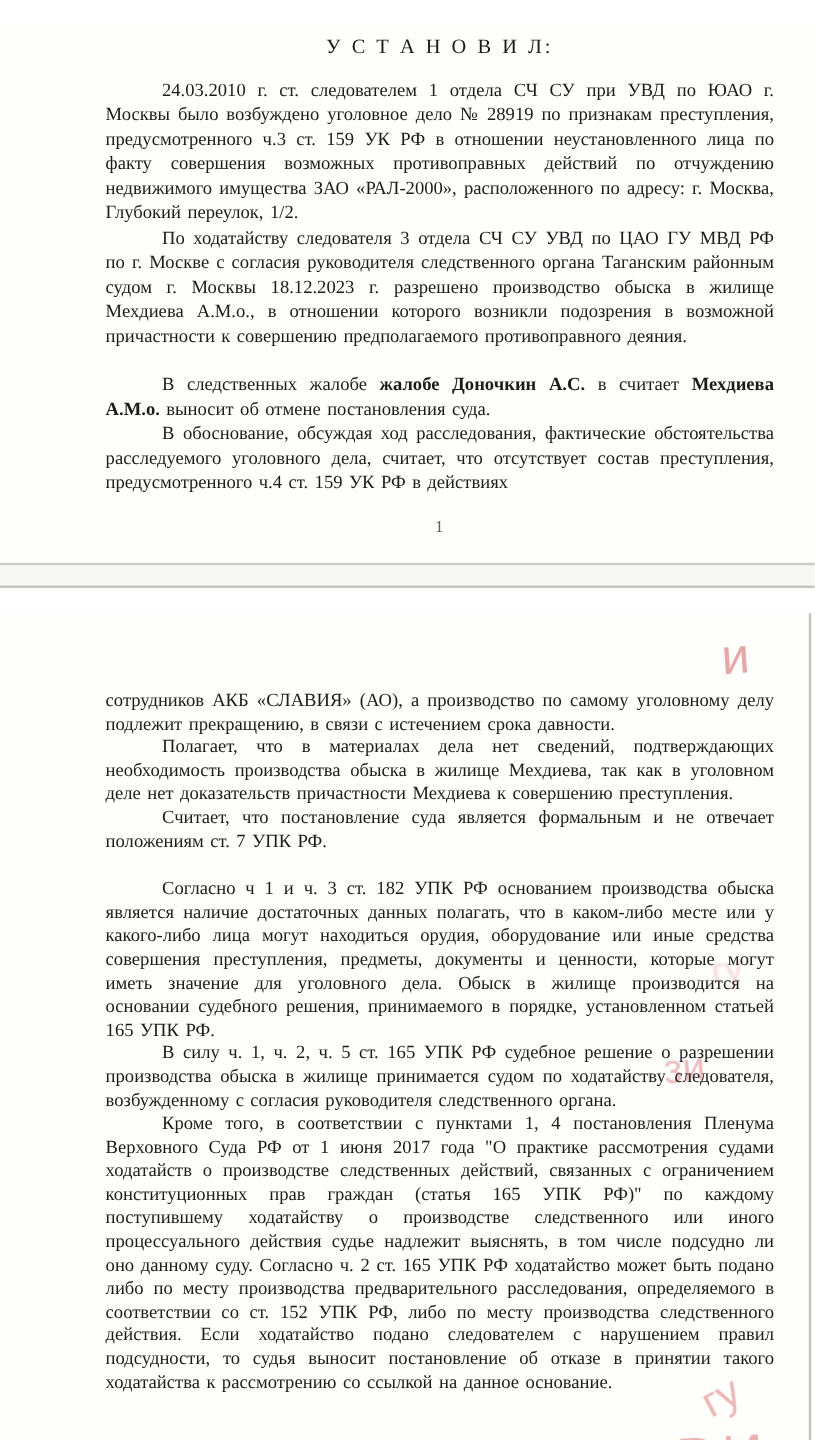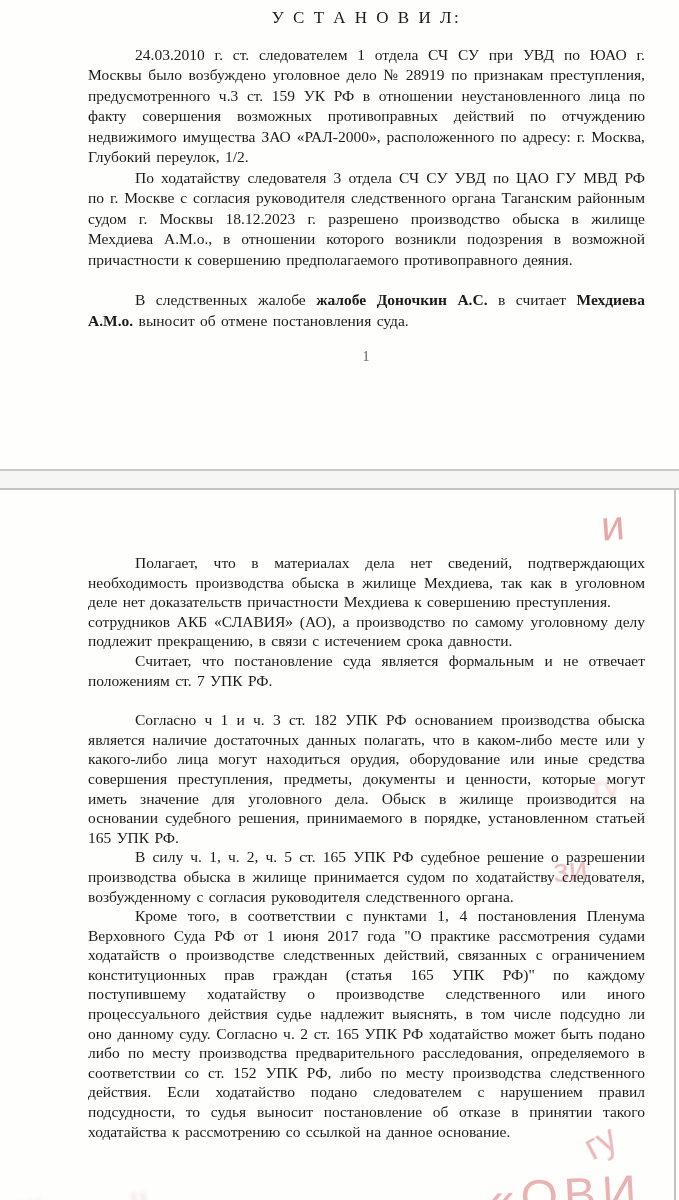--- a/index.html
+++ b/index.html
@@ -14,20 +14,21 @@
     background: #ffffff;
     font-family: "Liberation Serif", serif;
     color: #1b1b1b;
   }
   .page {
     position: absolute;
     left: 0;
     width: 679px;
     background: #fefefd;
     box-sizing: border-box;
+    margin-top: 21px;
   }
   .page-1 { top: 0; height: 469px; }
   .page-2 { top: 490px; height: 710px; }
 
   .page-gap {
     position: absolute;
     top: 469px;
     left: 0;
     width: 679px;
     height: 21px;
@@ -105,39 +106,40 @@
 </style>
 </head>
 <body>
 
 <section class="page page-1">
   <div class="textcol">
     <h1 class="section-heading">У С Т А Н О В И Л:</h1>
     <p class="para">24.03.2010 г. ст. следователем 1 отдела СЧ СУ при УВД по ЮАО г. Москвы было возбуждено уголовное дело № 28919 по признакам преступления, предусмотренного ч.3 ст. 159 УК РФ в отношении неустановленного лица по факту совершения возможных противоправных действий по отчуждению недвижимого имущества ЗАО «РАЛ-2000», расположенного по адресу: г. Москва, Глубокий переулок, 1/2.</p>
     <p class="para">По ходатайству следователя 3 отдела СЧ СУ УВД по ЦАО ГУ МВД РФ по г. Москве с согласия руководителя следственного органа Таганским районным судом г. Москвы 18.12.2023 г. разрешено производство обыска в жилище Мехдиева А.М.о., в отношении которого возникли подозрения в возможной причастности к совершению предполагаемого противоправного деяния.</p>
     <p class="para gap-before"><span>В следственных жалобе </span><b>жалобе Доночкин А.С.</b><span> в считает </span><b>Мехдиева А.М.о.</b><span> выносит об отмене постановления суда.</span></p>
+    <p class="para">В обоснование, обсуждая ход расследования, фактические обстоятельства расследуемого уголовного дела, считает, что отсутствует состав преступления, предусмотренного ч.4 ст. 159 УК РФ в действиях</p>
     <div class="page-number">1</div>
   </div>
 </section>
 
 <div class="page-gap"></div>
 
 <section class="page page-2">
   <div class="page-edge-line"></div>
 
   <div class="wm-layer">
     <span class="wm wm-top-right">и</span>
     <span class="wm wm-mid-right">гу</span>
     <span class="wm wm-zhilishe">зи</span>
     <span class="wm wm-gu-bottom">гу</span>
     <span class="wm wm-ovi-bottom">«ОВИ</span>
     <span class="wm wm-smudge-left">ш ц</span>
   </div>
 
   <div class="textcol">
+    <p class="para no-indent">сотрудников АКБ «СЛАВИЯ» (АО), а производство по самому уголовному делу подлежит прекращению, в связи с истечением срока давности.</p>
     <p class="para">Полагает, что в материалах дела нет сведений, подтверждающих необходимость производства обыска в жилище Мехдиева, так как в уголовном деле нет доказательств причастности Мехдиева к совершению преступления.</p>
-    <p class="para no-indent">сотрудников АКБ «СЛАВИЯ» (АО), а производство по самому уголовному делу подлежит прекращению, в связи с истечением срока давности.</p>
     <p class="para">Считает, что постановление суда является формальным и не отвечает положениям ст. 7 УПК РФ.</p>
     <p class="para gap-before">Согласно ч 1 и ч. 3 ст. 182 УПК РФ основанием производства обыска является наличие достаточных данных полагать, что в каком-либо месте или у какого-либо лица могут находиться орудия, оборудование или иные средства совершения преступления, предметы, документы и ценности, которые могут иметь значение для уголовного дела. Обыск в жилище производится на основании судебного решения, принимаемого в порядке, установленном статьей 165 УПК РФ.</p>
     <p class="para">В силу ч. 1, ч. 2, ч. 5 ст. 165 УПК РФ судебное решение о разрешении производства обыска в жилище принимается судом по ходатайству следователя, возбужденному с согласия руководителя следственного органа.</p>
     <p class="para">Кроме того, в соответствии с пунктами 1, 4 постановления Пленума Верховного Суда РФ от 1 июня 2017 года "О практике рассмотрения судами ходатайств о производстве следственных действий, связанных с ограничением конституционных прав граждан (статья 165 УПК РФ)" по каждому поступившему ходатайству о производстве следственного или иного процессуального действия судье надлежит выяснять, в том числе подсудно ли оно данному суду. Согласно ч. 2 ст. 165 УПК РФ ходатайство может быть подано либо по месту производства предварительного расследования, определяемого в соответствии со ст. 152 УПК РФ, либо по месту производства следственного действия. Если ходатайство подано следователем с нарушением правил подсудности, то судья выносит постановление об отказе в принятии такого ходатайства к рассмотрению со ссылкой на данное основание.</p>
   </div>
 </section>
 
 </body></html>

